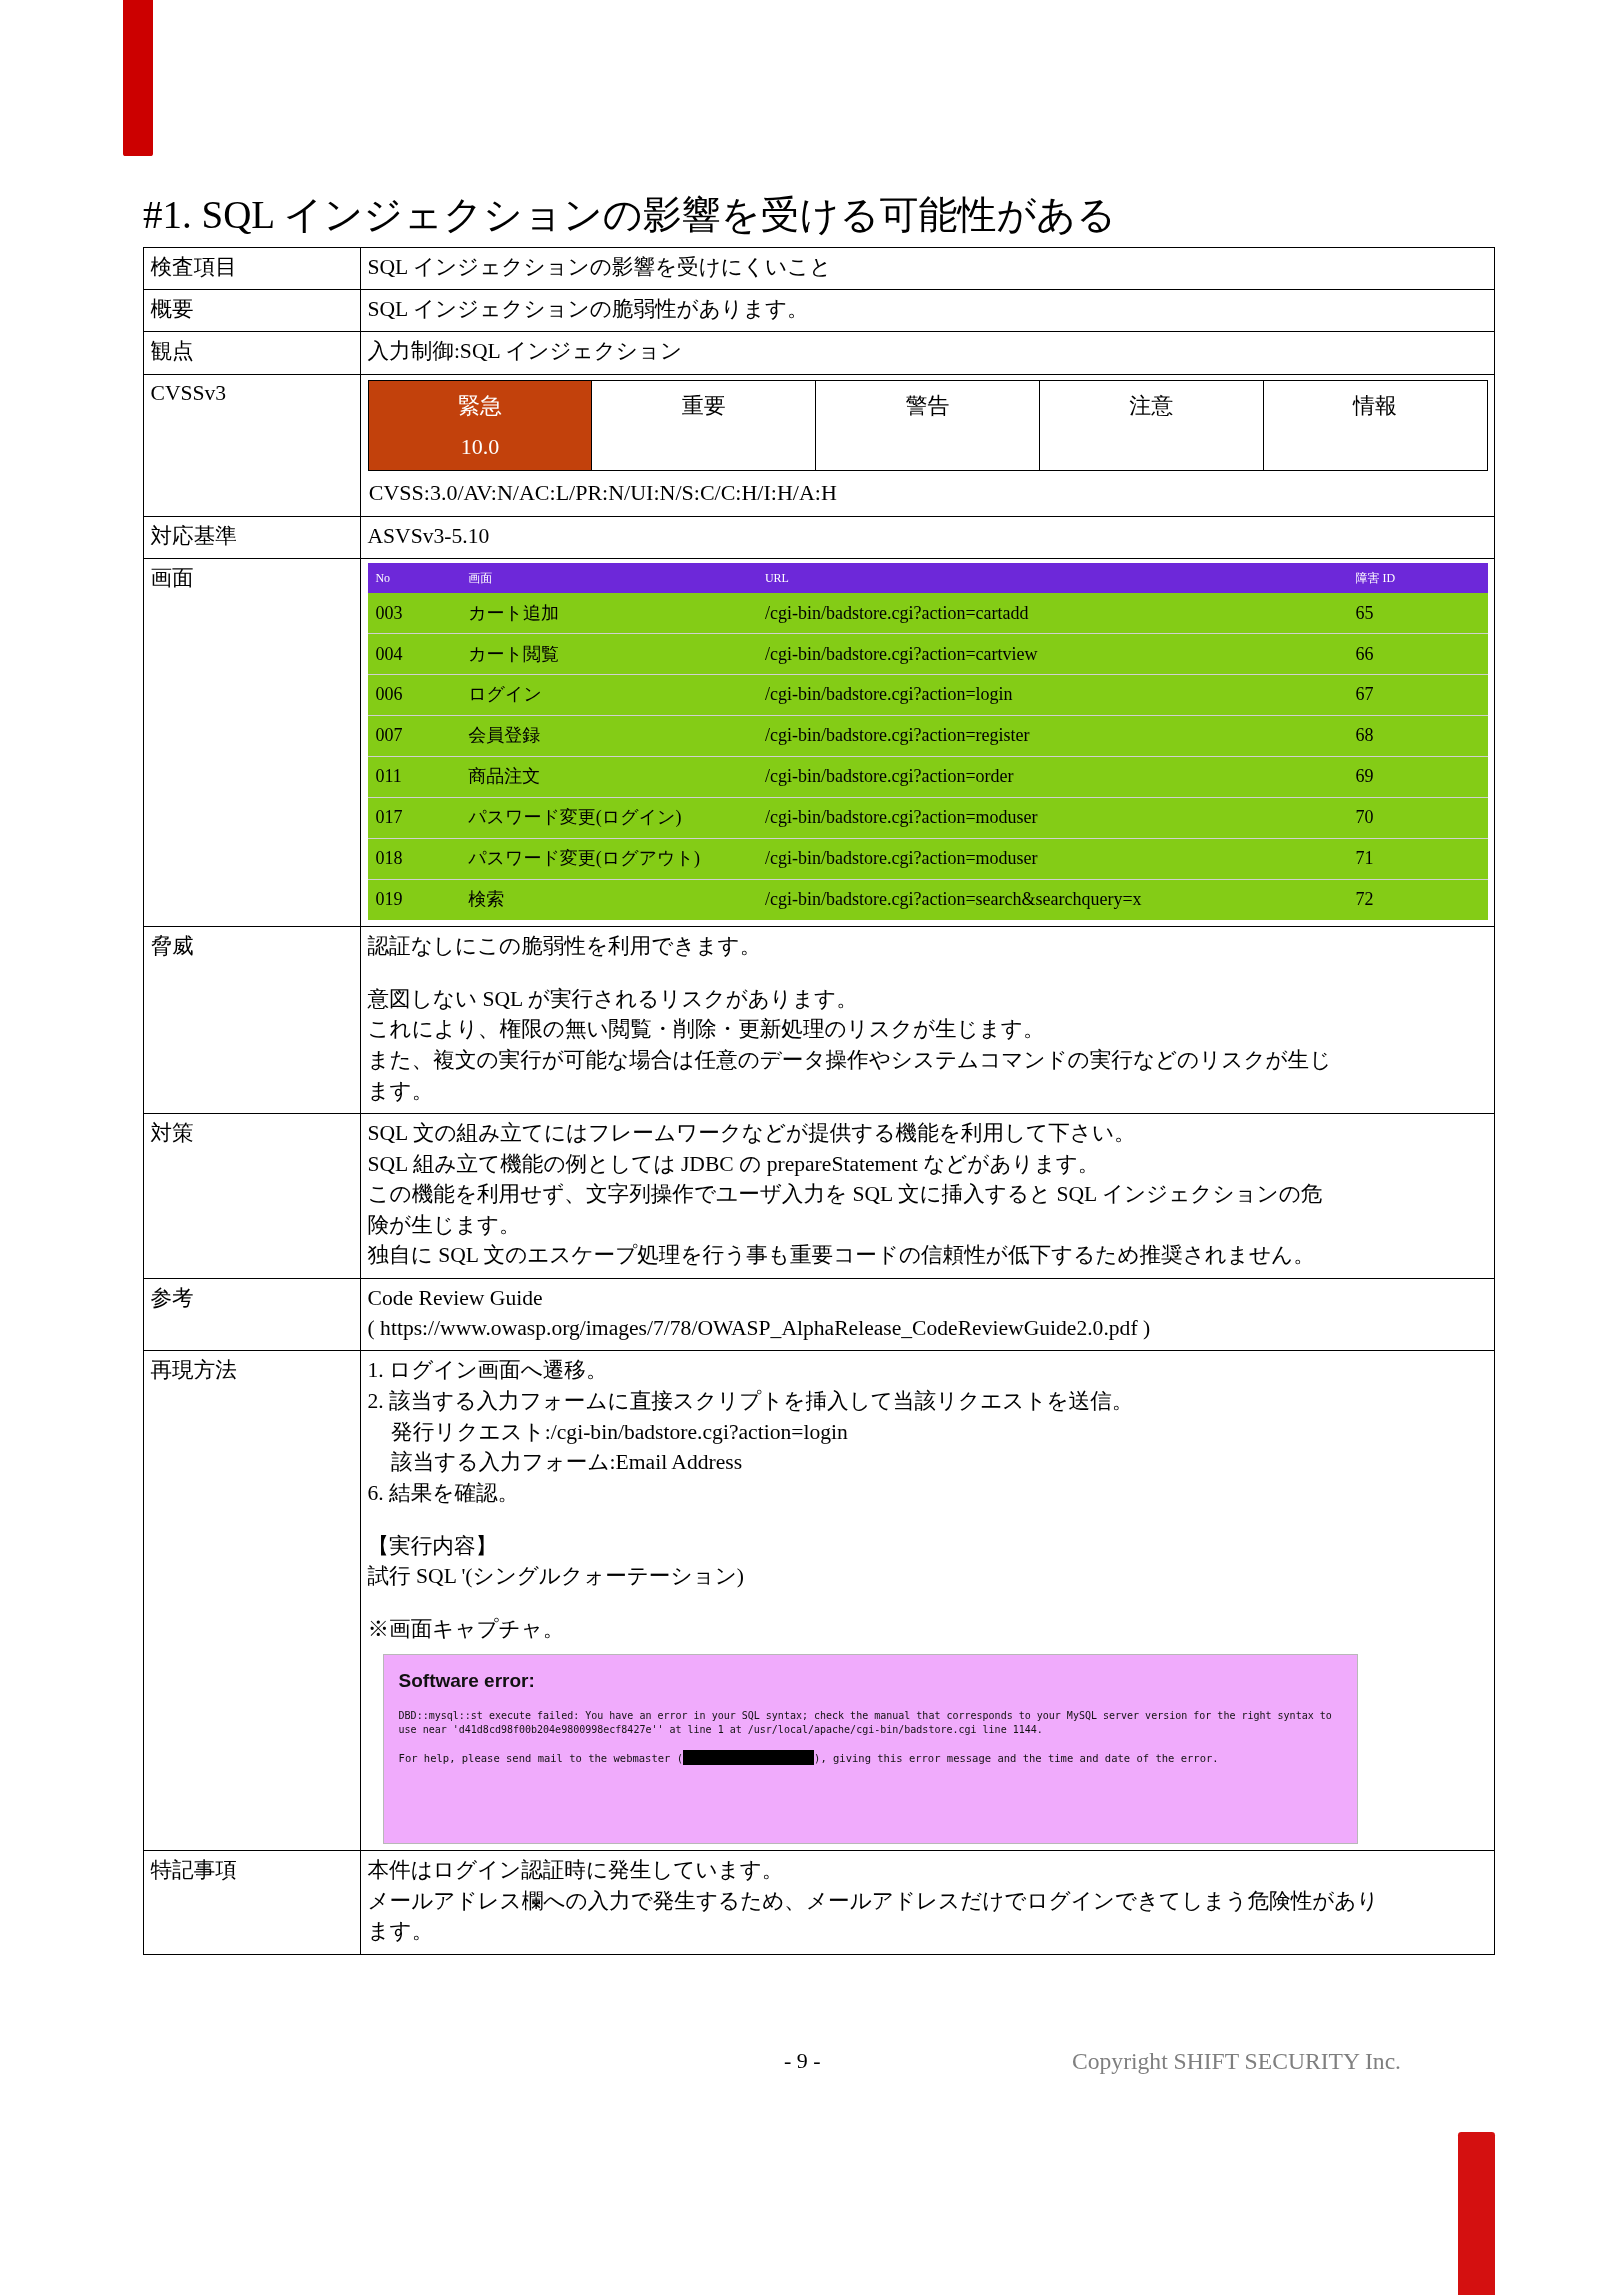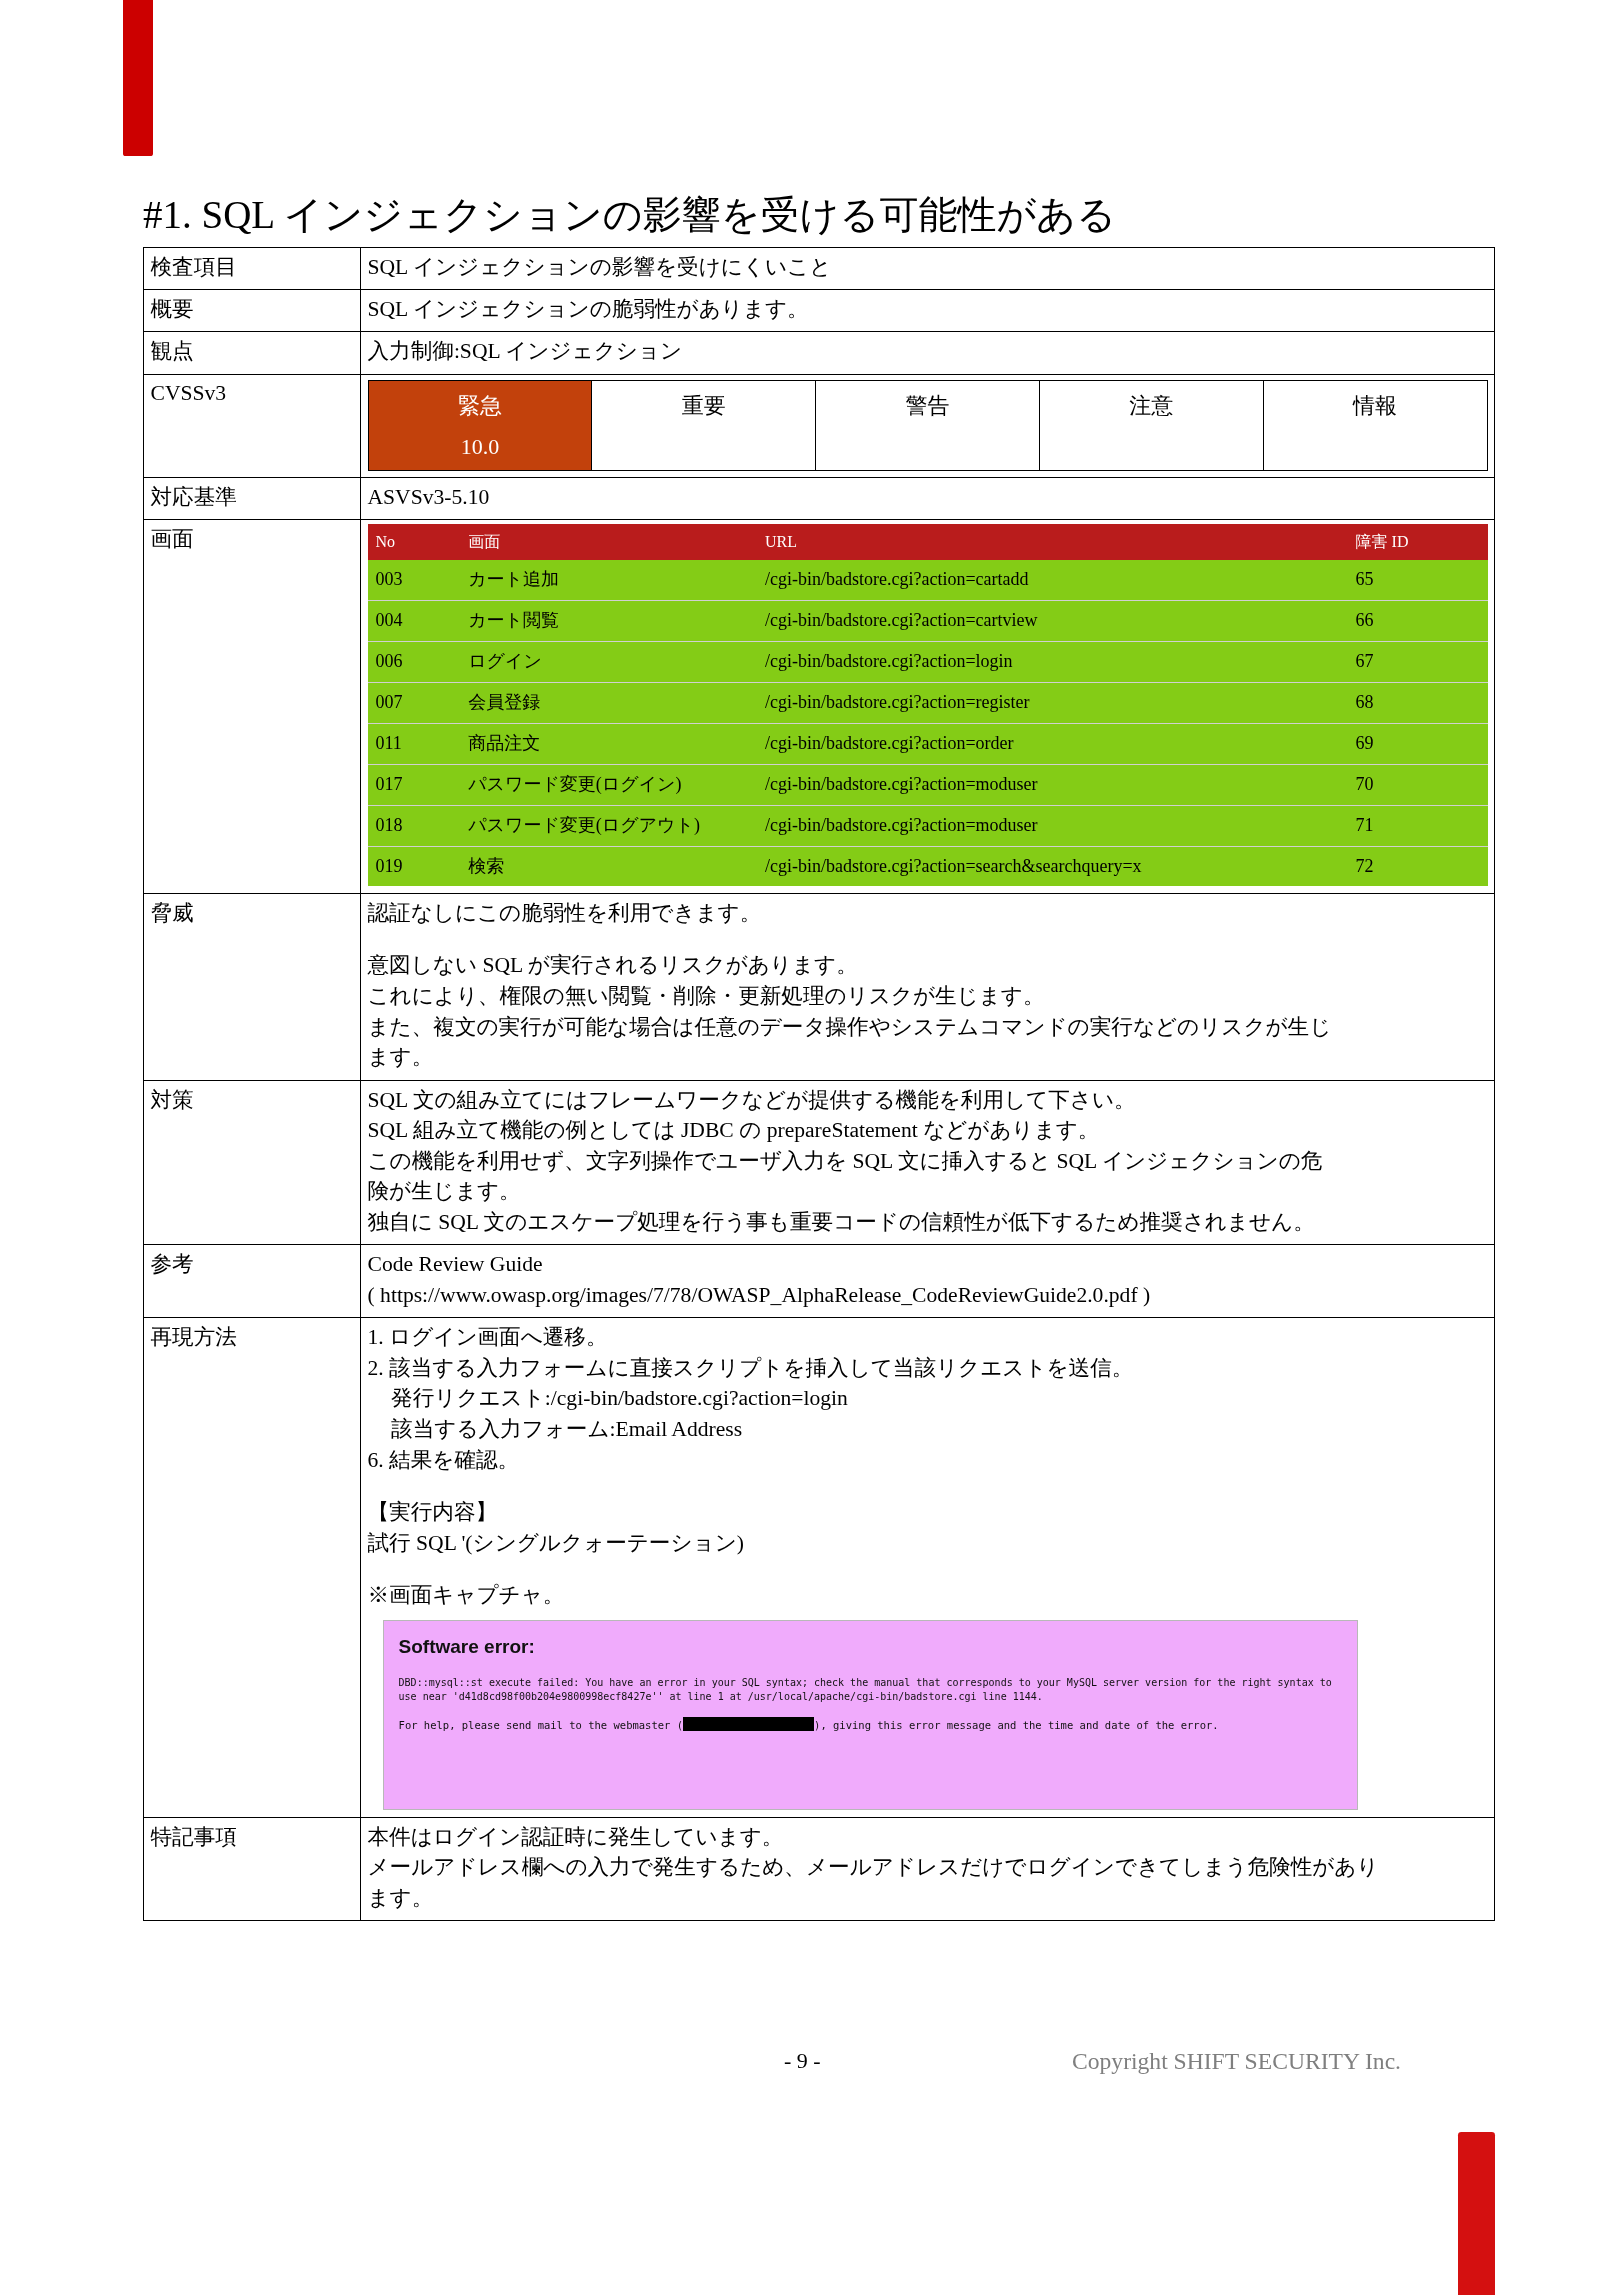--- a/index.html
+++ b/index.html
@@ -114,27 +114,27 @@
 
   
   td.screens-cell { padding: 0; }
   table.screens {
     border-collapse: collapse;
     width: 100%;
     table-layout: fixed;
     font-size: 19px;
   }
   table.screens th {
-    background: #b91c1c;
+    background: #6d28d9;
     color: #ffffff;
     font-weight: normal;
     text-align: left;
     padding: 6.5px 7.9px;
     border: none;
-    font-size: 16px;
+    font-size: 12px;
   }
   table.screens td {
     padding: 7.2px 7.9px;
     border: none;
     border-bottom: 0.7px solid #d0d0d0;
     background: #84cc16;
     font-size: 18px;
     vertical-align: middle;
   }
   table.screens tr:last-child td { border-bottom: none; }
@@ -252,20 +252,21 @@
                 </td>
                 <td>
                   <span>注意</span>
                 </td>
                 <td>
                   <span>情報</span>
                 </td>
               </tr>
             </tbody>
           </table>
+          <span class="cvss-vector">CVSS:3.0/AV:N/AC:L/PR:N/UI:N/S:C/C:H/I:H/A:H</span>
         </td>
       </tr>
 
       <tr>
         <td class="label">対応基準</td>
         <td class="value">ASVSv3-5.10</td>
       </tr>
 
       <tr>
         <td class="label">画面</td>

